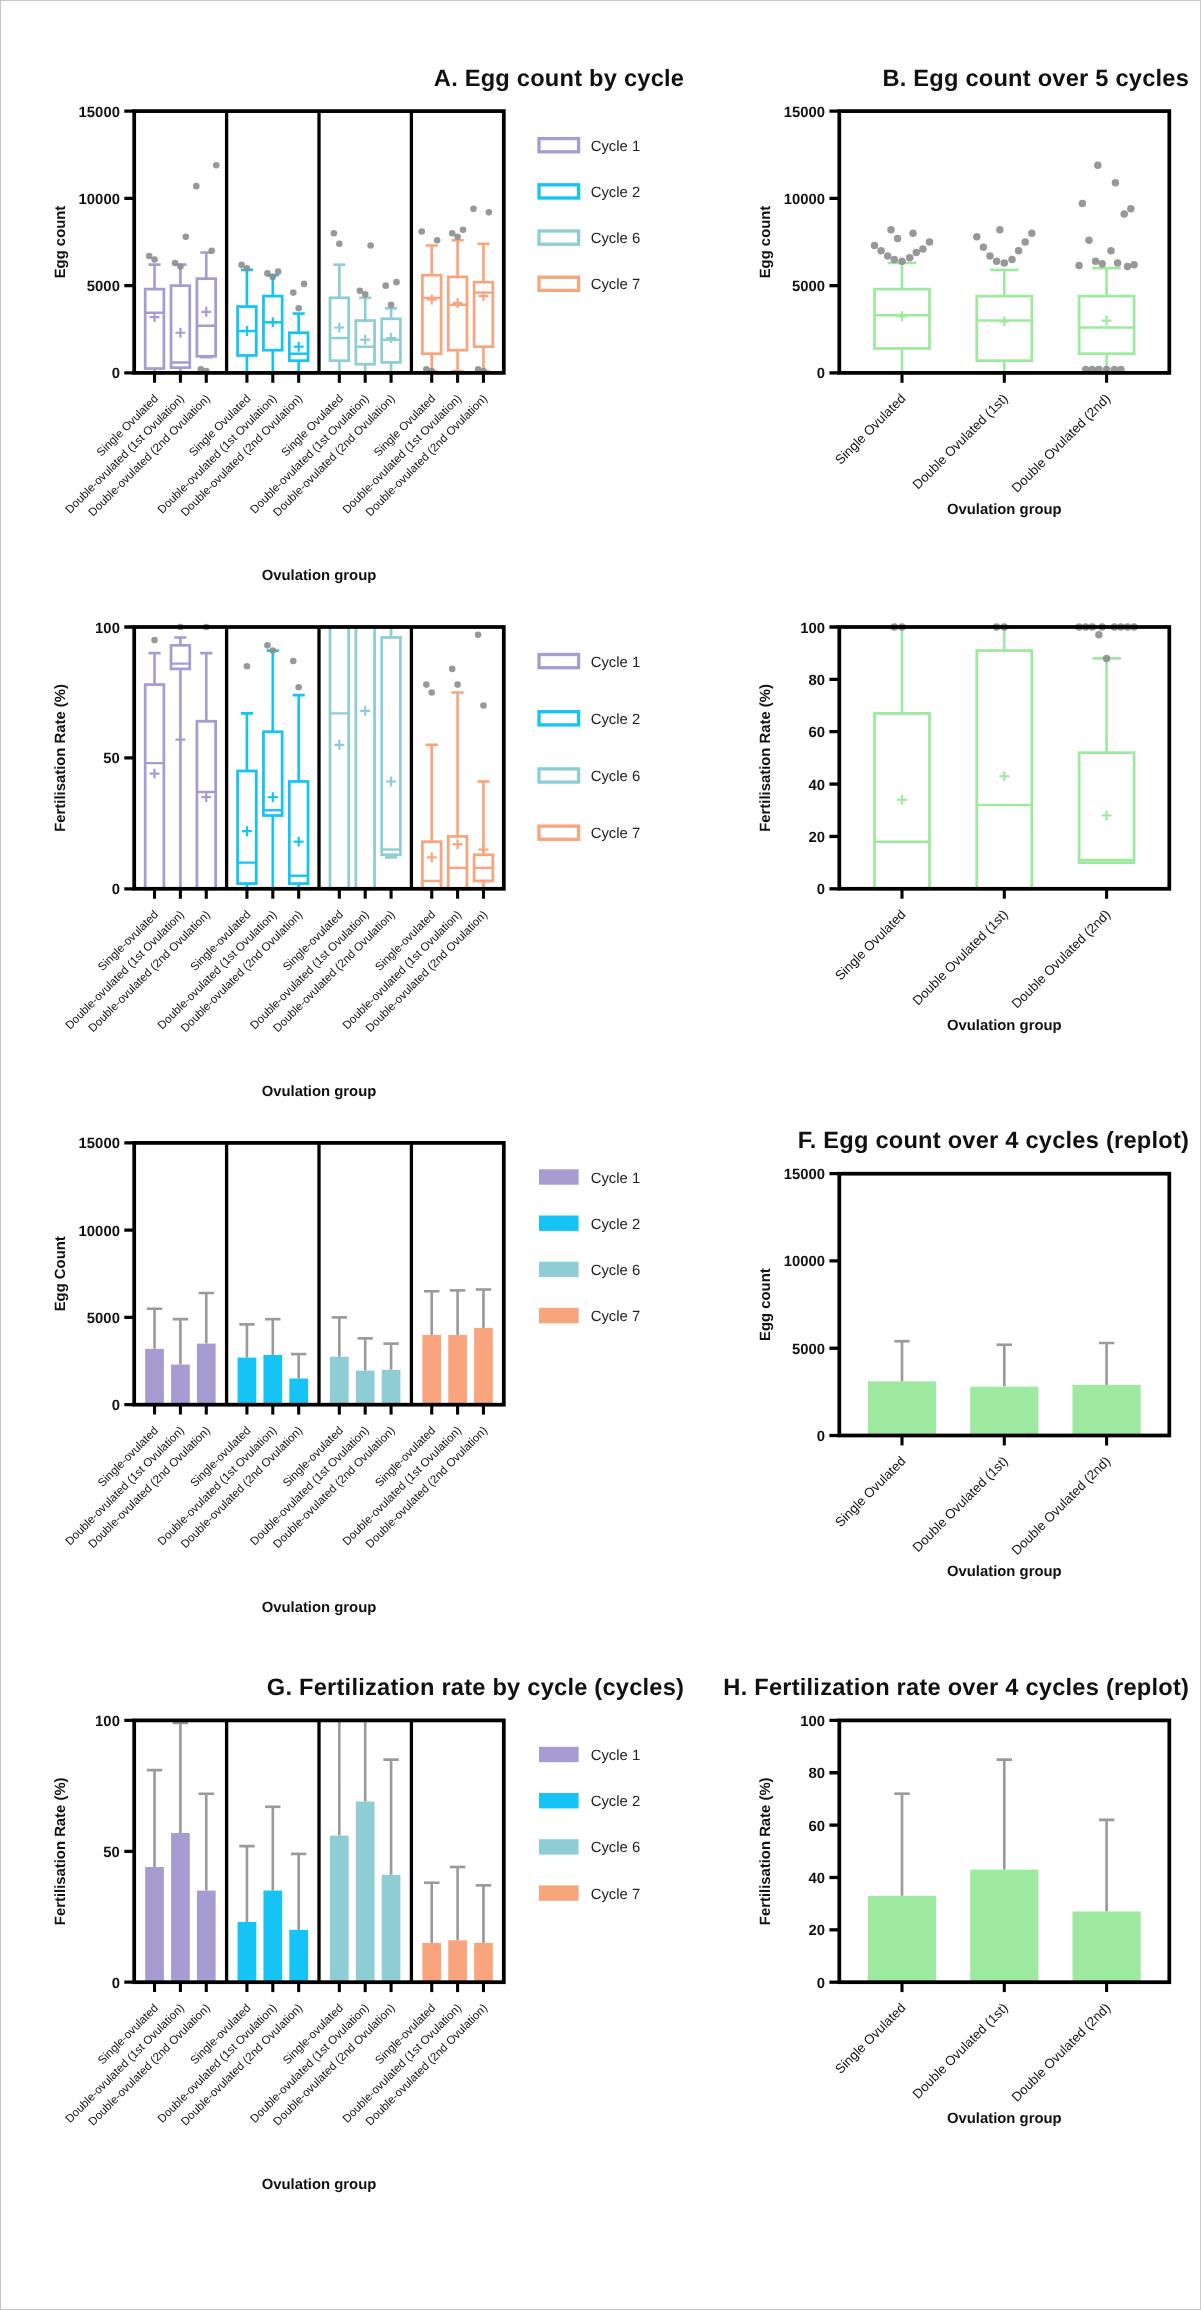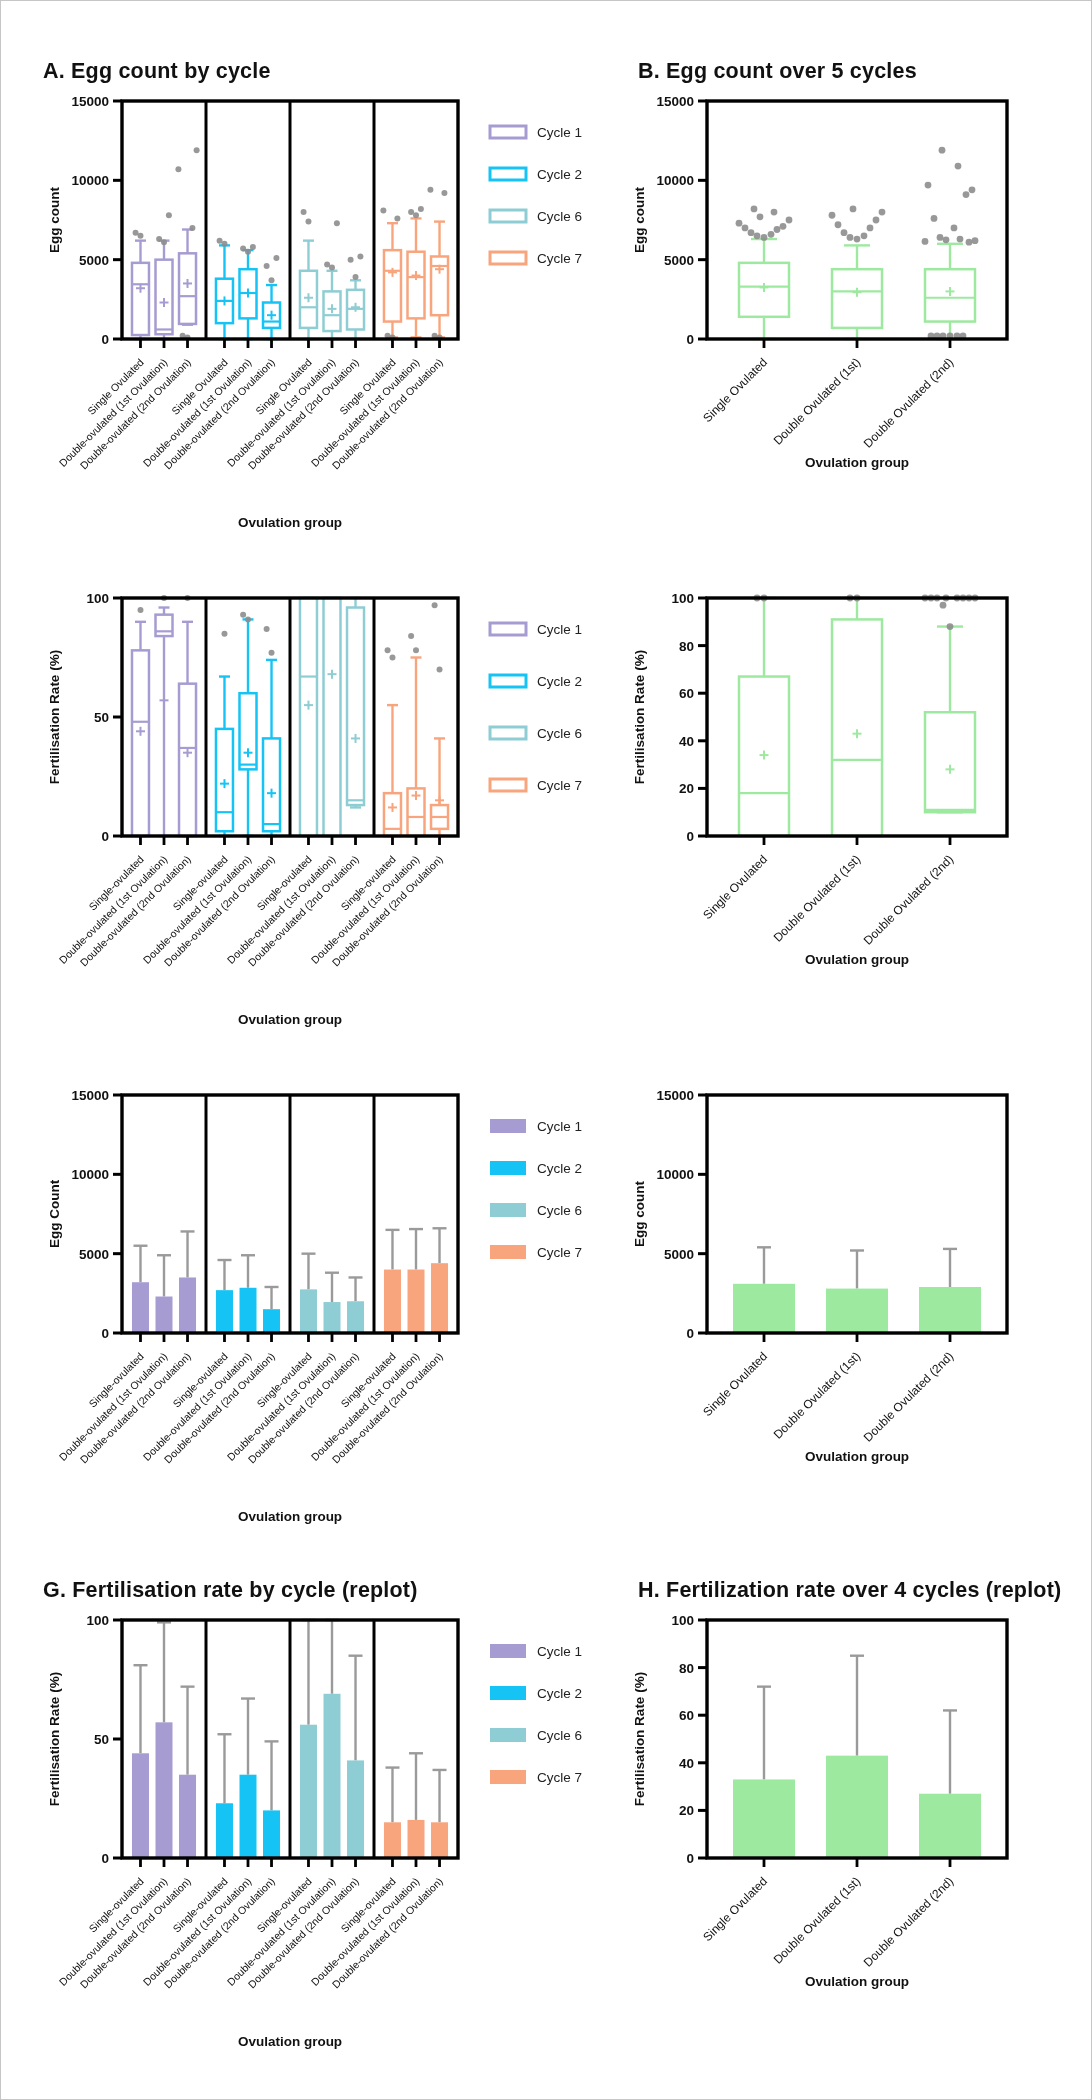--- a/index.html
+++ b/index.html
@@ -1,17 +1,17 @@
 <!DOCTYPE html>
 <html><head>
 <meta charset="utf-8">
 <style>
   html,body{margin:0;padding:0;background:#e9e9e9;font-family:"Liberation Sans",sans-serif;}
   .canvas{width:1092px;height:2100px;background:#ffffff;border:1px solid #c6c6c6;box-sizing:border-box;margin:0 auto;overflow:hidden;}
-  .grid{display:grid;grid-template-columns:585px auto;row-gap:42px;padding:58px 10px 0 36px;box-sizing:border-box;}
+  .grid{display:grid;grid-template-columns:585px auto;row-gap:14px;padding:58px 10px 0 36px;box-sizing:border-box;text-align:right;}
   .panel h2{font-size:21.5px;font-weight:600;color:#111;margin:0 0 3px 6px;letter-spacing:.2px;}
   .panel.right h2{margin-left:16px;}
   .chart{line-height:0;}
   svg text{font-family:"Liberation Sans",sans-serif;}
 </style>
 </head>
 <body>
 
 <div class="canvas">
   <div class="grid">
@@ -592,20 +592,21 @@
             <rect x="453" y="80" width="36" height="14" fill="#15c4f5"></rect>
             <text x="500" y="92" font-size="13.5" fill="#222">Cycle 2</text>
             <rect x="453" y="122" width="36" height="14" fill="#8ecdd3"></rect>
             <text x="500" y="134" font-size="13.5" fill="#222">Cycle 6</text>
             <rect x="453" y="164" width="36" height="14" fill="#f8a57e"></rect>
             <text x="500" y="176" font-size="13.5" fill="#222">Cycle 7</text>
           </svg></div>
     </section>
 
     <section class="panel right">
+      <h2>F. Egg count over 4 cycles (replot)</h2>
       <div class="chart"><svg width="403" height="455" viewBox="0 0 403 455" xmlns="http://www.w3.org/2000/svg">
             <line x1="76" y1="252" x2="85" y2="252" stroke="#000" stroke-width="3"></line>
             <text x="72" y="257" text-anchor="end" font-size="13.5" font-weight="bold" fill="#111">0</text>
             <line x1="76" y1="172.66666666666669" x2="85" y2="172.66666666666669" stroke="#000" stroke-width="3"></line>
             <text x="72" y="177.66666666666669" text-anchor="end" font-size="13.5" font-weight="bold" fill="#111">5000</text>
             <line x1="76" y1="93.33333333333334" x2="85" y2="93.33333333333334" stroke="#000" stroke-width="3"></line>
             <text x="72" y="98.33333333333334" text-anchor="end" font-size="13.5" font-weight="bold" fill="#111">10000</text>
             <line x1="76" y1="14" x2="85" y2="14" stroke="#000" stroke-width="3"></line>
             <text x="72" y="19" text-anchor="end" font-size="13.5" font-weight="bold" fill="#111">15000</text>
             <text x="22" y="133" transform="rotate(-90 22 133)" text-anchor="middle" font-size="13.5" font-weight="bold" fill="#111">Egg count</text>
@@ -623,21 +624,21 @@
             <line x1="321" y1="167.90666666666667" x2="335" y2="167.90666666666667" stroke="#9a9a9a" stroke-width="2.4"></line>
             <rect x="297" y="205.98666666666668" width="62" height="46.01333333333332" fill="#9ee9a0"></rect>
             <line x1="328" y1="252" x2="328" y2="261" stroke="#000" stroke-width="2.8"></line>
             <text x="332" y="276" transform="rotate(-45 332 276)" text-anchor="end" font-size="12" fill="#111">Double Ovulated (2nd)</text>
             <rect x="85" y="14" width="300" height="238" fill="none" stroke="#000" stroke-width="3.4"></rect>
             <text x="235" y="380" text-anchor="middle" font-size="13.5" font-weight="bold" fill="#111">Ovulation group</text>
           </svg></div>
     </section>
 
     <section class="panel left">
-      <h2>G. Fertilisation rate by cycle (replot)</h2>
+      <h2>G. Fertilization rate by cycle (cycles)</h2>
       <div class="chart"><svg width="594" height="455" viewBox="0 0 594 455" xmlns="http://www.w3.org/2000/svg">
             <line x1="76" y1="252" x2="85" y2="252" stroke="#000" stroke-width="3"></line>
             <text x="72" y="257" text-anchor="end" font-size="13.5" font-weight="bold" fill="#111">0</text>
             <line x1="76" y1="133" x2="85" y2="133" stroke="#000" stroke-width="3"></line>
             <text x="72" y="138" text-anchor="end" font-size="13.5" font-weight="bold" fill="#111">50</text>
             <line x1="76" y1="14" x2="85" y2="14" stroke="#000" stroke-width="3"></line>
             <text x="72" y="19" text-anchor="end" font-size="13.5" font-weight="bold" fill="#111">100</text>
             <text x="22" y="133" transform="rotate(-90 22 133)" text-anchor="middle" font-size="13.5" font-weight="bold" fill="#111">Fertilisation Rate (%)</text>
             <line x1="169" y1="14" x2="169" y2="252" stroke="#000" stroke-width="3"></line>
             <line x1="253" y1="14" x2="253" y2="252" stroke="#000" stroke-width="3"></line>

